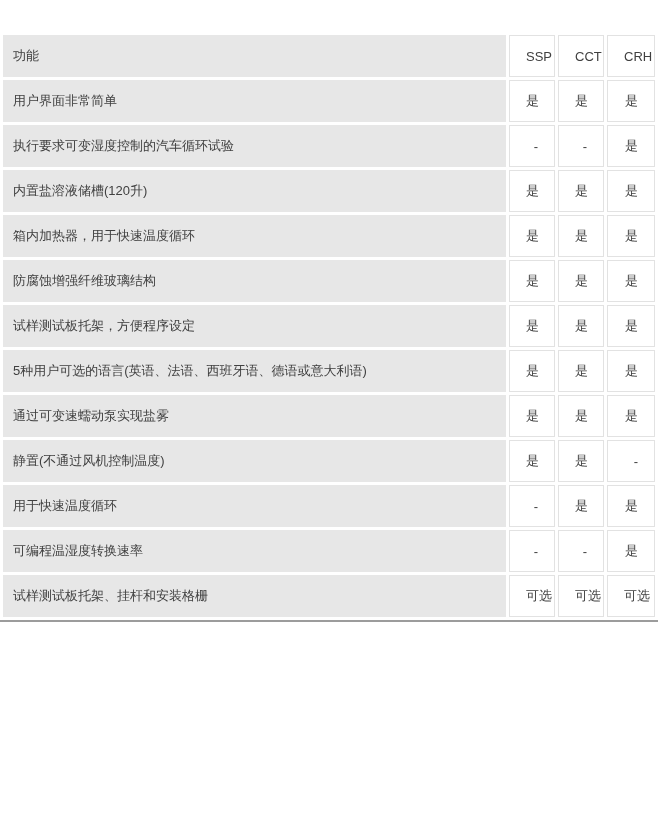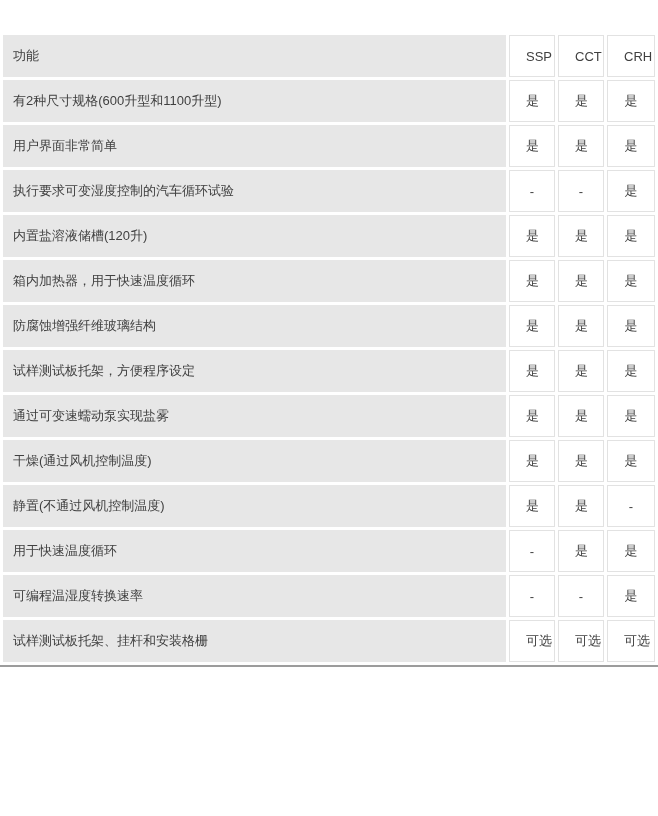--- a/index.html
+++ b/index.html
@@ -33,21 +33,21 @@
     white-space: nowrap;
   }
   .cell-feature {
     background: #e7e7e7;
     text-align: left;
     padding: 0 10px;
   }
   .cell-val {
     background: #ffffff;
     border: 1px solid #e2e2e2;
-    text-align: center;
+    text-align: right;
     padding: 0 16px;
   }
 </style>
 </head>
 <body>
 
 <div class="page">
   <table class="compare">
     <colgroup>
       <col style="width:503px">
@@ -57,26 +57,20 @@
     </colgroup>
     <thead>
       <tr>
         <th class="cell-feature">功能</th>
         <th class="cell-val">SSP</th>
         <th class="cell-val">CCT</th>
         <th class="cell-val">CRH</th>
       </tr>
     </thead>
     <tbody id="table-body">
-        <tr>
-          <td class="cell-feature">有2种尺寸规格(600升型和1100升型)</td>
-          <td class="cell-val">是</td>
-          <td class="cell-val">是</td>
-          <td class="cell-val">是</td>
-        </tr>
         <tr>
           <td class="cell-feature">用户界面非常简单</td>
           <td class="cell-val">是</td>
           <td class="cell-val">是</td>
           <td class="cell-val">是</td>
         </tr>
         <tr>
           <td class="cell-feature">执行要求可变湿度控制的汽车循环试验</td>
           <td class="cell-val">-</td>
           <td class="cell-val">-</td>
@@ -100,27 +94,27 @@
           <td class="cell-val">是</td>
           <td class="cell-val">是</td>
         </tr>
         <tr>
           <td class="cell-feature">试样测试板托架，方便程序设定</td>
           <td class="cell-val">是</td>
           <td class="cell-val">是</td>
           <td class="cell-val">是</td>
         </tr>
         <tr>
-          <td class="cell-feature">通过可变速蠕动泵实现盐雾</td>
+          <td class="cell-feature">5种用户可选的语言(英语、法语、西班牙语、德语或意大利语)</td>
           <td class="cell-val">是</td>
           <td class="cell-val">是</td>
           <td class="cell-val">是</td>
         </tr>
         <tr>
-          <td class="cell-feature">干燥(通过风机控制温度)</td>
+          <td class="cell-feature">通过可变速蠕动泵实现盐雾</td>
           <td class="cell-val">是</td>
           <td class="cell-val">是</td>
           <td class="cell-val">是</td>
         </tr>
         <tr>
           <td class="cell-feature">静置(不通过风机控制温度)</td>
           <td class="cell-val">是</td>
           <td class="cell-val">是</td>
           <td class="cell-val">-</td>
         </tr>

